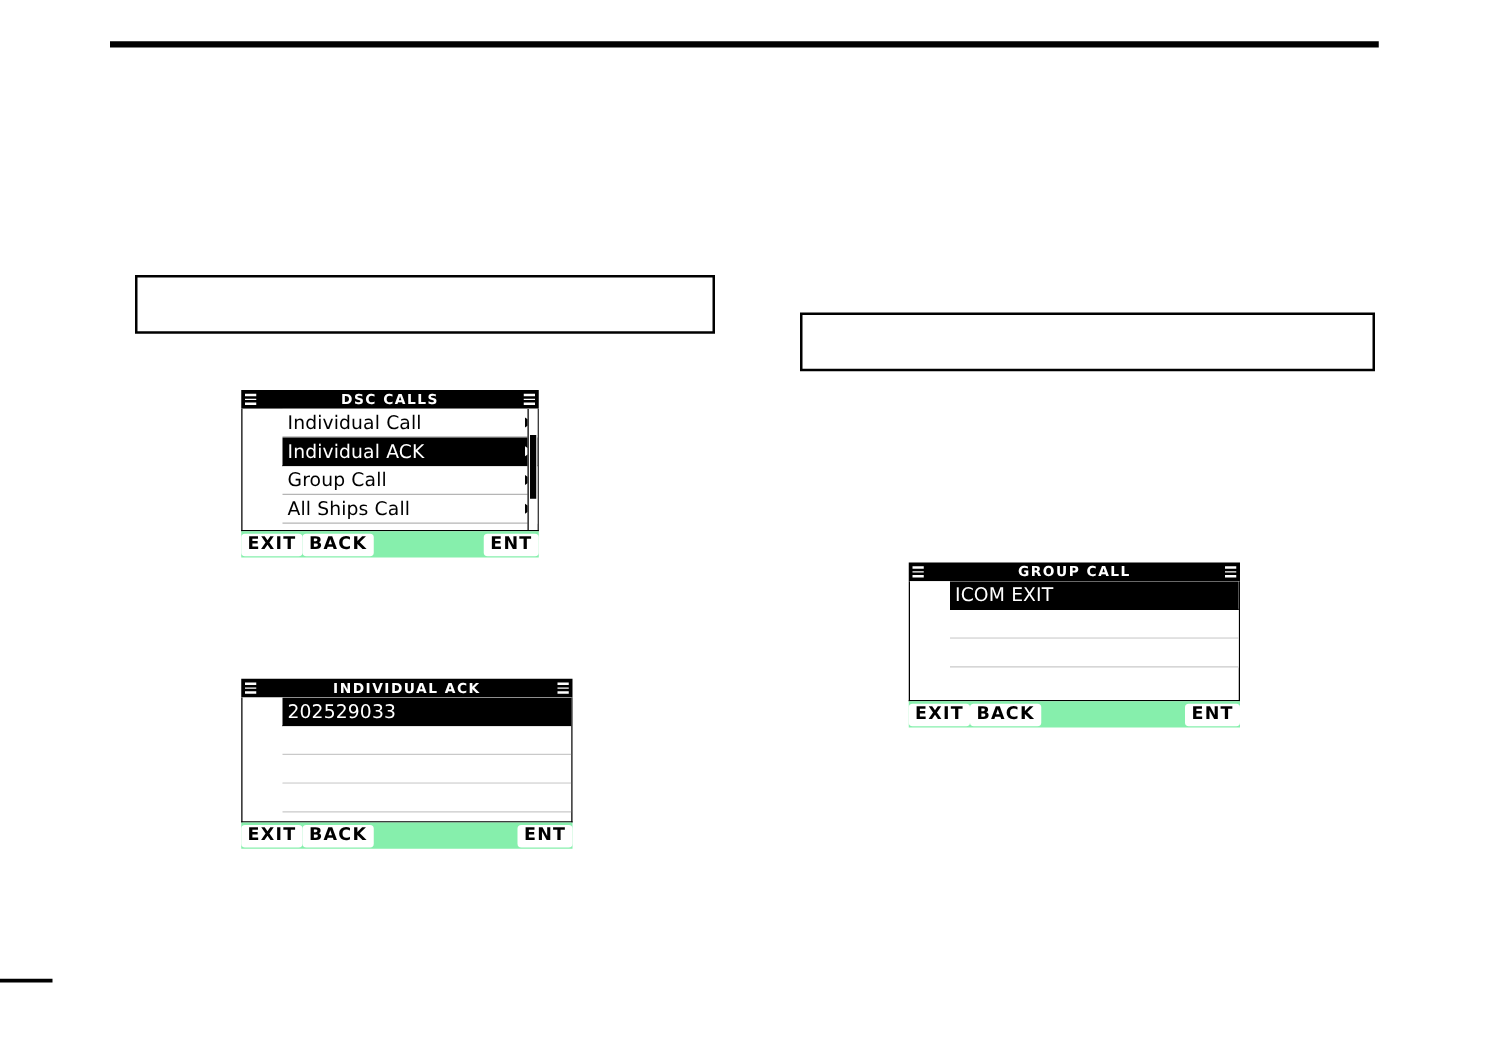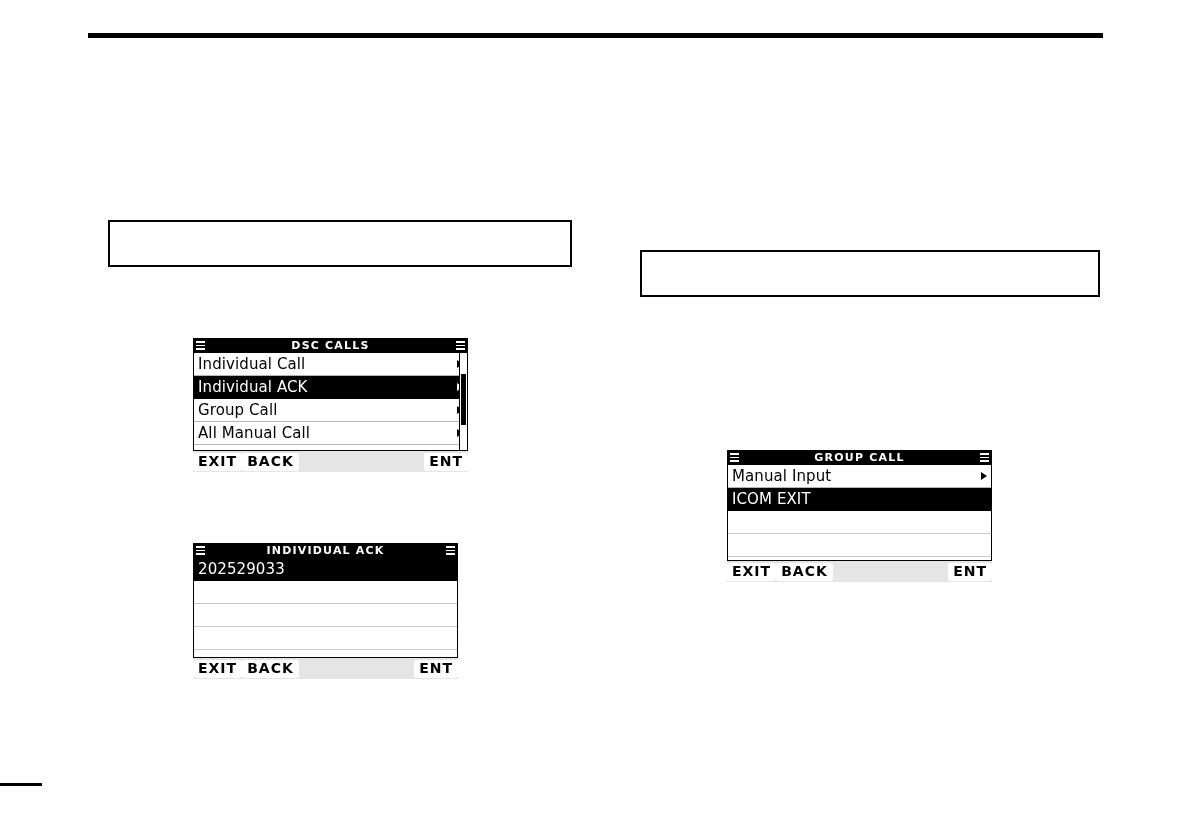--- a/index.html
+++ b/index.html
@@ -107,20 +107,21 @@
   }
   .lcd-row {
     position: relative;
     display: flex;
     align-items: center;
     height: 23px;
     padding: 0 4px 0 4px;
     box-sizing: border-box;
     border-bottom: 1px solid #b5b5b5;
     background: #ffffff;
+    margin-left: 32px;
   }
   .lcd-row.selected {
     background: #000000;
     border-bottom: 1px solid #000000;
   }
   .lcd-row.blank { border-bottom: 1px solid #c9c9c9; }
   .lcd-row-label {
     font-size: 15px;
     color: #000000;
     line-height: 23px;
@@ -152,39 +153,39 @@
     position: absolute;
     left: 1px;
     width: 5px;
     background: #000000;
   }
 
   
   .lcd-softkeys {
     position: relative;
     height: 21px;
-    background: #e5e5e5;
+    background: #86efac;
     display: flex;
     align-items: center;
   }
   .softkey {
     background: #ffffff;
     color: #000000;
     font-size: 14px;
     font-weight: bold;
     letter-spacing: 1px;
     line-height: 15px;
     padding: 1px 5px 2px 5px;
     border-radius: 3px;
     white-space: nowrap;
   }
   .softkey-spacer { flex: 1 1 auto; }
 
   
-  #lcd-dsc-calls    { left: 193px; top: 338px; width: 275px; }
+  #lcd-dsc-calls    { left: 193px; top: 312px; width: 238px; }
   #lcd-dsc-calls .lcd-body { height: 98px; }
 
   #lcd-individual-ack { left: 193px; top: 543px; width: 265px; }
   #lcd-individual-ack .lcd-body { height: 100px; }
 
   #lcd-group-call   { left: 727px; top: 450px; width: 265px; }
   #lcd-group-call .lcd-body { height: 96px; }
 </style>
 </head>
 <body>
@@ -223,21 +224,21 @@
     </div>
     <div class="lcd-row selected">
       <span class="lcd-row-label">Individual ACK</span>
       <span class="arrow-right-icon"></span>
     </div>
     <div class="lcd-row">
       <span class="lcd-row-label">Group Call</span>
       <span class="arrow-right-icon"></span>
     </div>
     <div class="lcd-row">
-      <span class="lcd-row-label">All Manual Call</span>
+      <span class="lcd-row-label">All Ships Call</span>
       <span class="arrow-right-icon"></span>
     </div>
     <div class="lcd-scrollbar">
       <div class="lcd-scroll-thumb" style="top:22%;height:52%;"></div>
     </div>
   </div>
 
   <div class="lcd-softkeys">
     <span class="softkey">EXIT</span>
     <span class="softkey">BACK</span>
@@ -295,24 +296,20 @@
       </span>
     <span class="lcd-title">GROUP CALL</span>
     <span class="hamburger-icon right">
         <i></i>
         <i></i>
         <i></i>
       </span>
   </div>
 
   <div class="lcd-body">
-    <div class="lcd-row">
-      <span class="lcd-row-label">Manual Input</span>
-      <span class="arrow-right-icon"></span>
-    </div>
     <div class="lcd-row selected">
       <span class="lcd-row-label">ICOM EXIT</span>
     </div>
     <div class="lcd-row blank">
       <span class="lcd-row-label"></span>
     </div>
     <div class="lcd-row blank">
       <span class="lcd-row-label"></span>
     </div>
   </div>

